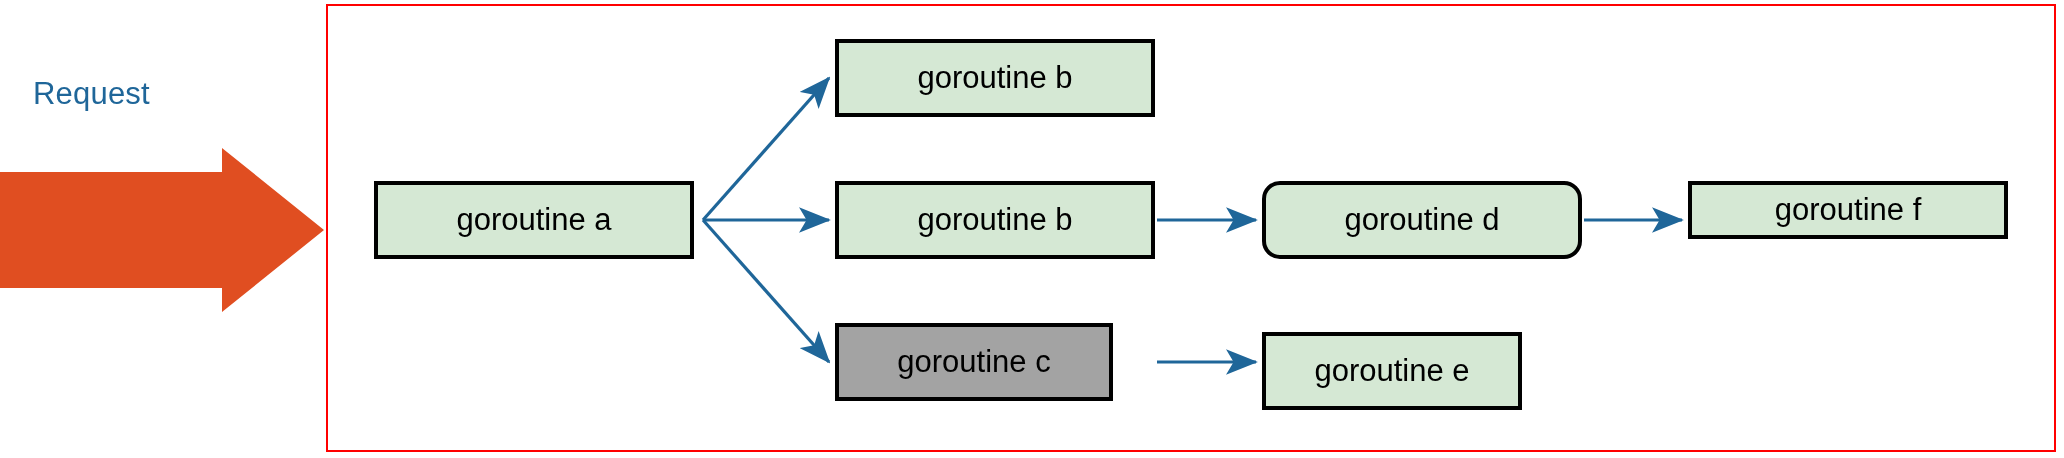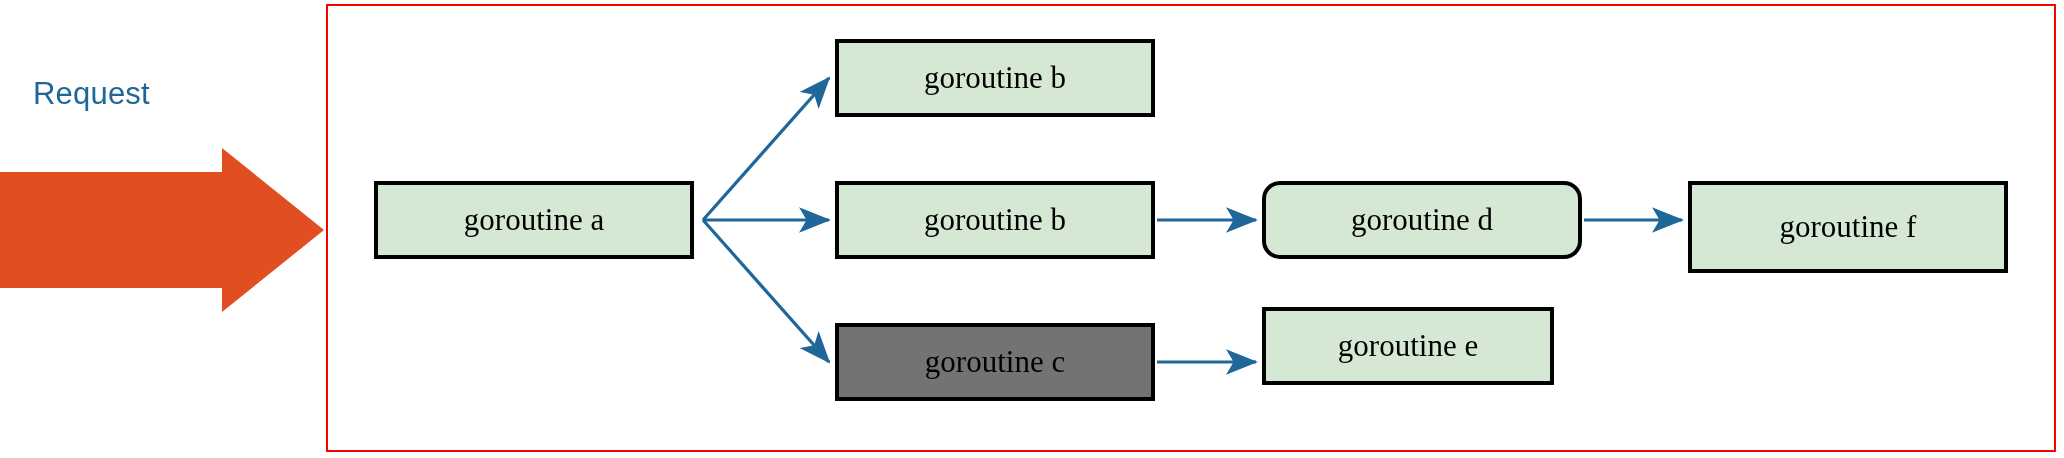--- a/index.html
+++ b/index.html
@@ -56,21 +56,20 @@
     border: 4px solid #000000;
     display: flex;
     align-items: center;
     justify-content: center;
     font-size: 31px;
     color: #000000;
     white-space: nowrap;
   }
   .node-label {
     pointer-events: none;
-    font-family: Liberation Serif, serif;
   }
   
   .edges {
     position: absolute;
     left: 0;
     top: 0;
     width: 2064px;
     height: 458px;
     pointer-events: none;
   }
@@ -107,27 +106,27 @@
   <div id="node-layer">
       <div class="node" style="left: 374px; top: 181px; width: 320px; height: 78px; background: rgb(213, 232, 212); border-color: rgb(0, 0, 0);">
         <span class="node-label">goroutine a</span>
       </div>
       <div class="node" style="left: 835px; top: 39px; width: 320px; height: 78px; background: rgb(213, 232, 212); border-color: rgb(0, 0, 0);">
         <span class="node-label">goroutine b</span>
       </div>
       <div class="node" style="left: 835px; top: 181px; width: 320px; height: 78px; background: rgb(213, 232, 212); border-color: rgb(0, 0, 0);">
         <span class="node-label">goroutine b</span>
       </div>
-      <div class="node" style="left: 835px; top: 323px; width: 320px; height: 78px; background: #737373; border-color: rgb(0, 0, 0);">
+      <div class="node" style="left: 835px; top: 323px; width: 278px; height: 78px; background: #a3a3a3; border-color: rgb(0, 0, 0);">
         <span class="node-label">goroutine c</span>
       </div>
       <div class="node" style="left: 1262px; top: 181px; width: 320px; height: 78px; background: rgb(213, 232, 212); border-color: rgb(0, 0, 0); border-radius: 18px;">
         <span class="node-label">goroutine d</span>
       </div>
-      <div class="node" style="left: 1262px; top: 307px; width: 292px; height: 78px; background: rgb(213, 232, 212); border-color: rgb(0, 0, 0);">
+      <div class="node" style="left: 1262px; top: 332px; width: 260px; height: 78px; background: rgb(213, 232, 212); border-color: rgb(0, 0, 0);">
         <span class="node-label">goroutine e</span>
       </div>
-      <div class="node" style="left: 1688px; top: 181px; width: 320px; height: 92px; background: rgb(213, 232, 212); border-color: rgb(0, 0, 0);">
+      <div class="node" style="left: 1688px; top: 181px; width: 320px; height: 58px; background: rgb(213, 232, 212); border-color: rgb(0, 0, 0);">
         <span class="node-label">goroutine f</span>
       </div>
     </div>
 
 </div>
 
 </body></html>

